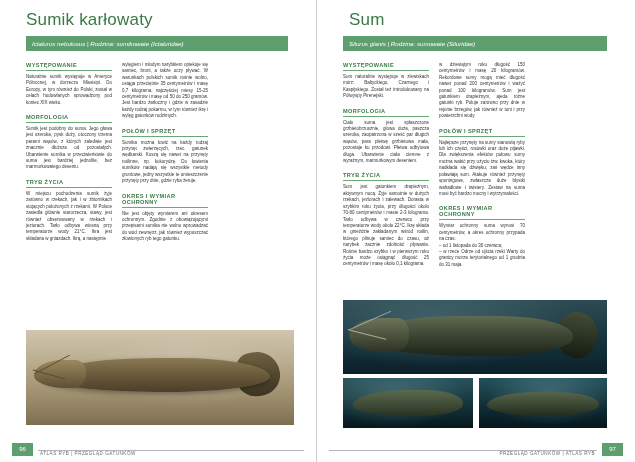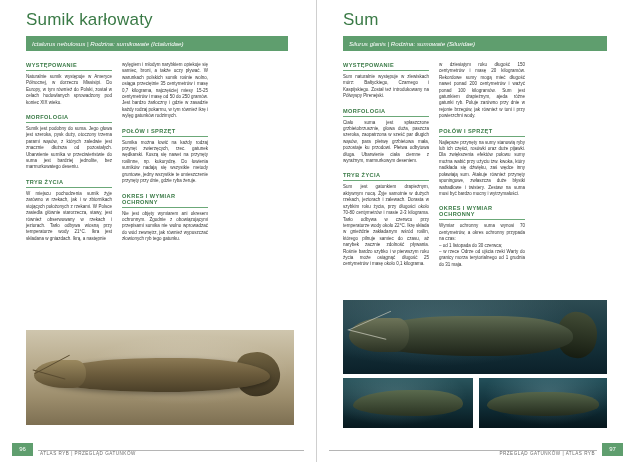--- a/index.html
+++ b/index.html
@@ -40,21 +40,21 @@
     width:262px;height:15px;
     background:#5f9e6e;
     color:#ffffff;
     font-size:6.2px;
     font-style:italic;
     line-height:15px;
     padding-left:6px;
     box-sizing:border-box;
     white-space:nowrap;
   }
-  .page.right .title{left:26px;}
+  .page.right .title{left:32px;}
   .page.right .subbar{left:26px;width:264px;}
 
   
   .cols{
     position:absolute;
     top:62px;left:26px;
     width:268px;
     display:flex;
     gap:10px;
   }

